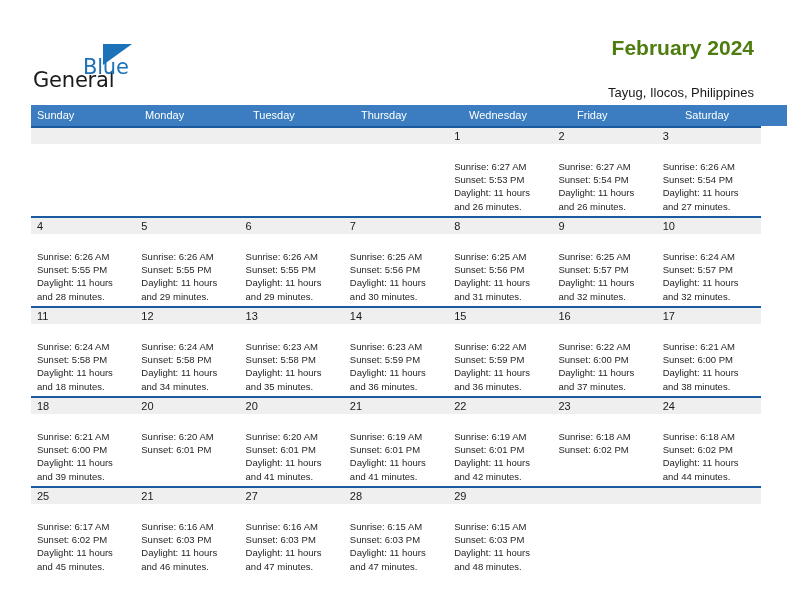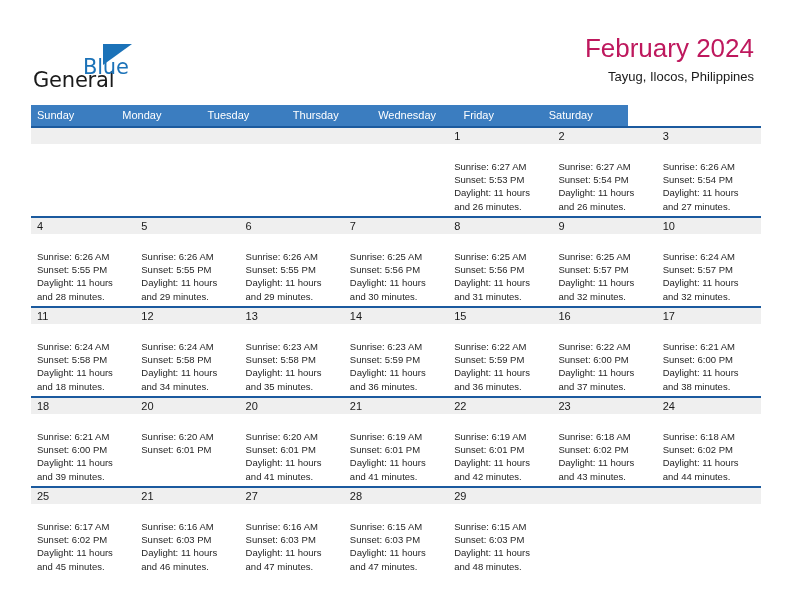--- a/index.html
+++ b/index.html
@@ -66,45 +66,45 @@
     border-left: 29px solid #1b72b8;
     border-bottom: 21px solid transparent;
   }
   .title-block {
     position: absolute;
     right: 38px;
     top: 32px;
     text-align: right;
   }
   .cal-title {
-    font-size: 26px;
-    font-weight: 400;
-    color: #be185d;
+    font-size: 21px;
+    font-weight: 700;
+    color: #4d7c0f;
     line-height: 32px;
     white-space: nowrap;
   }
   .cal-subtitle {
     font-size: 13px;
     font-weight: 400;
     color: #1a1a1a;
     line-height: 18px;
-    margin-top: 4px;
+    margin-top: 20px;
     white-space: nowrap;
   }
 
   
   .calendar {
     position: absolute;
     left: 31px;
     top: 105px;
     width: 730px;
   }
   .weekdays {
     display: flex;
-    width: 597px;
+    width: 756px;
     height: 21px;
     background: #3b7dc0;
   }
   .weekday {
     flex: 1 1 0;
     color: #ffffff;
     font-size: 11px;
     line-height: 21px;
     padding-left: 6px;
     box-sizing: border-box;
@@ -404,21 +404,20 @@
             <div>Sunrise: 6:19 AM</div>
             <div>Sunset: 6:01 PM</div>
             <div class="daylight">Daylight: 11 hours and 42 minutes.</div>
           </div>
         </div>
         <div class="day-cell">
           <div class="day-num">23</div>
           <div class="day-info">
             <div>Sunrise: 6:18 AM</div>
             <div>Sunset: 6:02 PM</div>
-            <div class="daylight">Daylight: 11 hours and 43 minutes.</div>
           </div>
         </div>
         <div class="day-cell">
           <div class="day-num">24</div>
           <div class="day-info">
             <div>Sunrise: 6:18 AM</div>
             <div>Sunset: 6:02 PM</div>
             <div class="daylight">Daylight: 11 hours and 44 minutes.</div>
           </div>
         </div>

